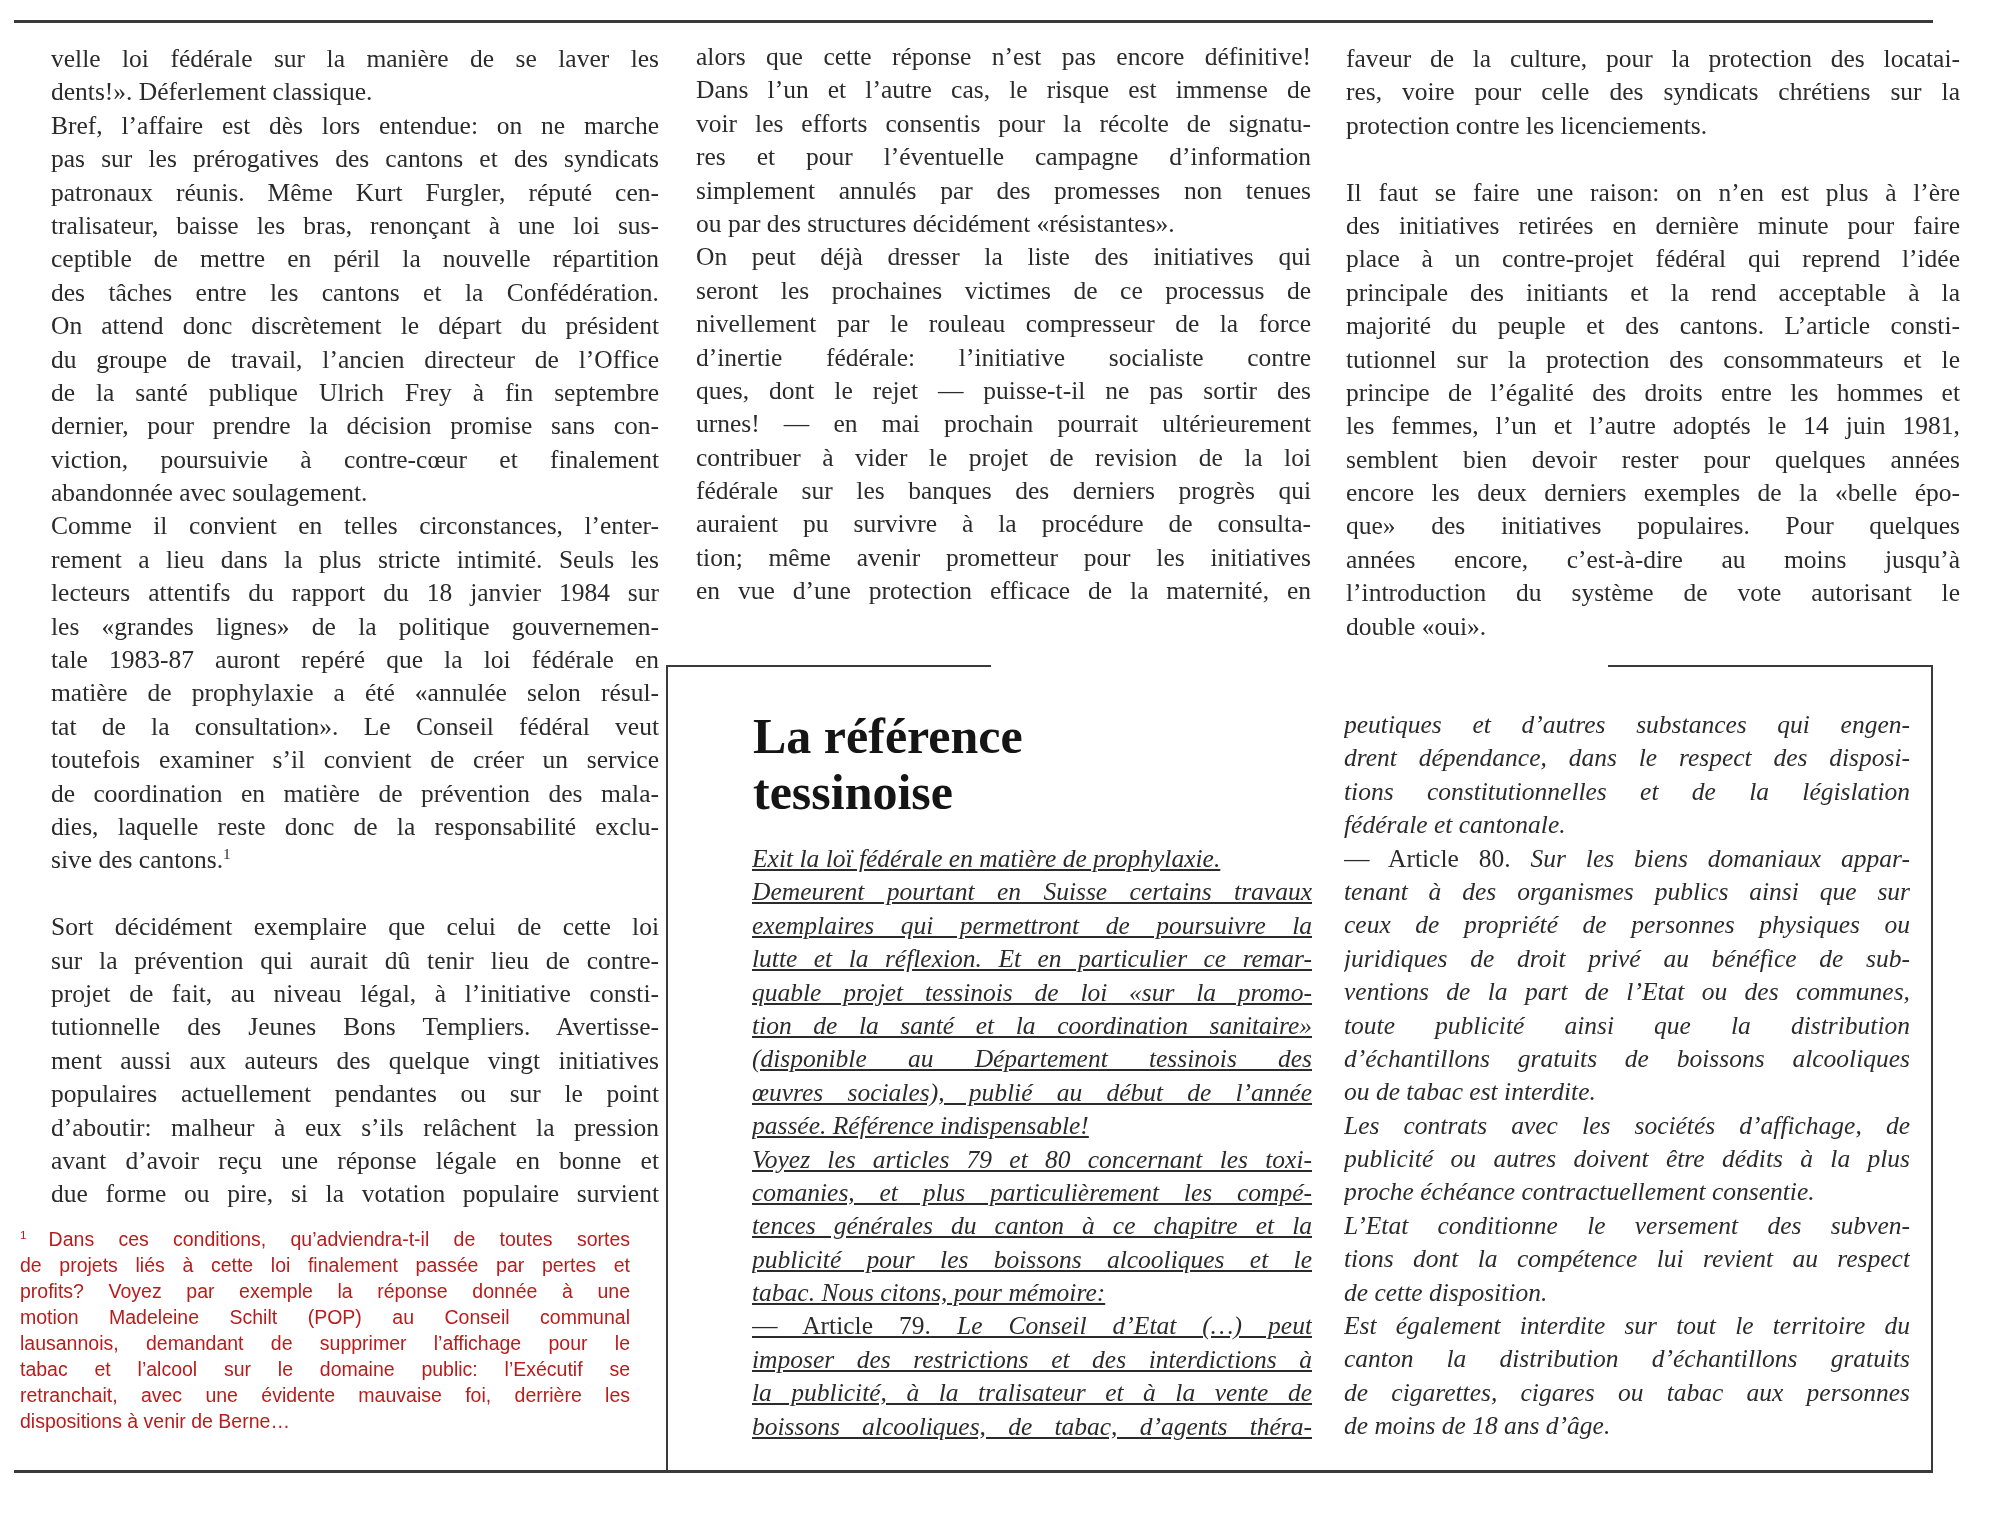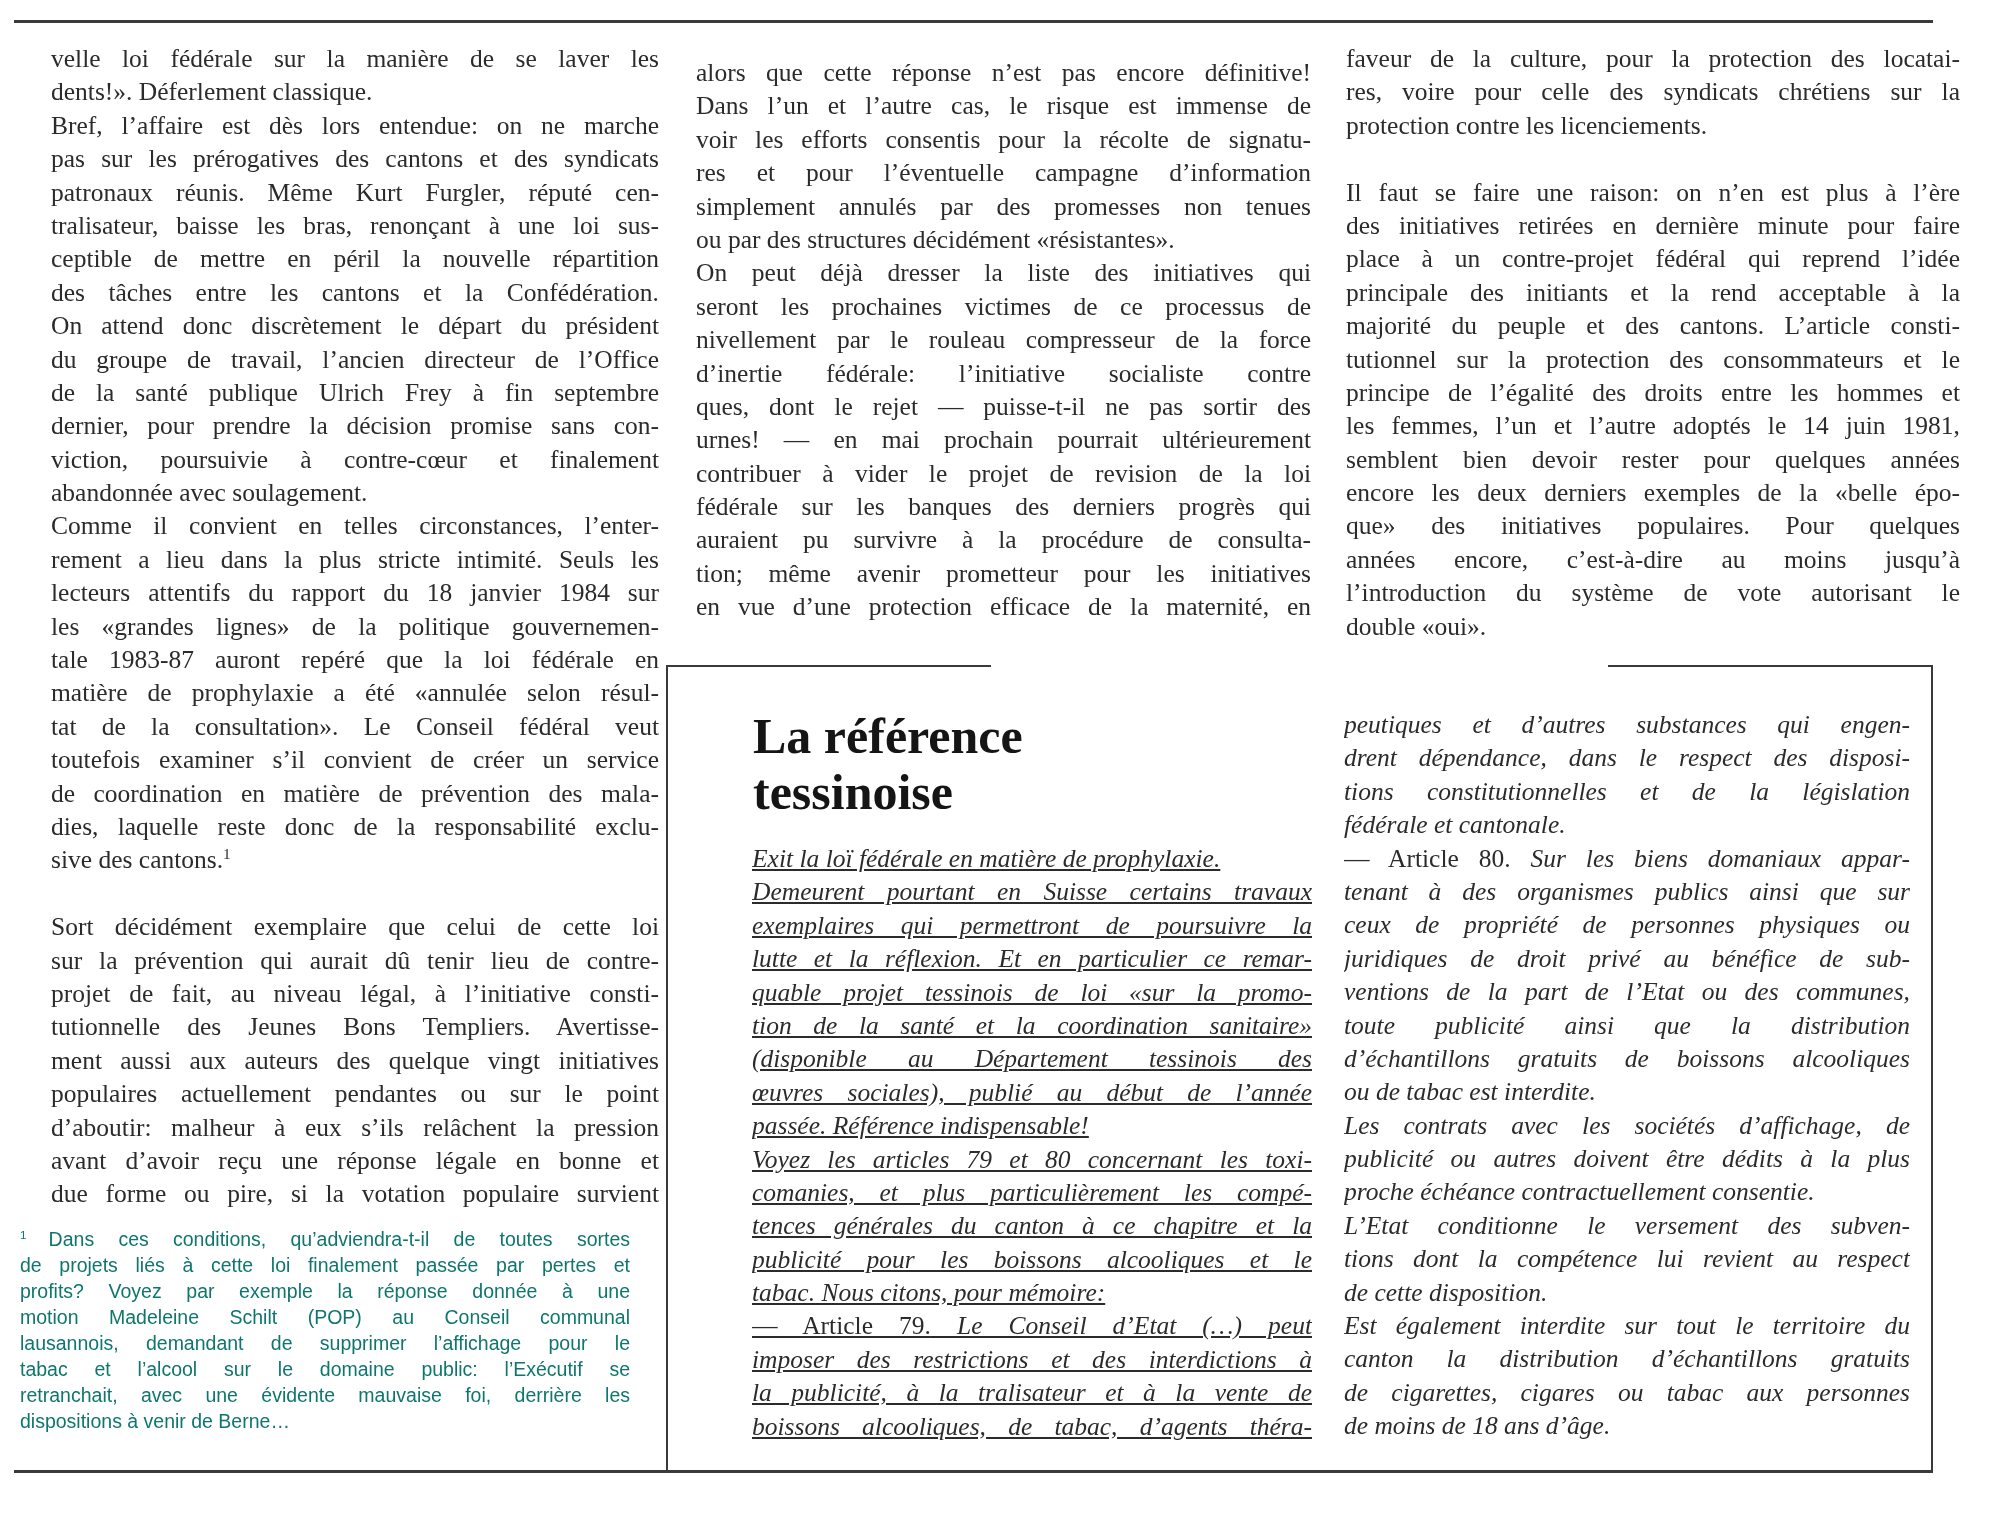--- a/index.html
+++ b/index.html
@@ -6,21 +6,21 @@
   body { width: 2000px; height: 1540px; position: relative; overflow: hidden; color: #2b2b2b; }
   .rule { position: absolute; background: #3a3a3a; }
   .col { position: absolute; font-family: "Liberation Serif", "DejaVu Serif", serif; margin-left: 28px; }
   .line { display: block; height: 33.4px; line-height: 33.4px; font-size: 25.5px; white-space: nowrap; text-align: justify; text-align-last: justify; overflow: hidden; }
   .line.last { text-align-last: left; }
   .gap { display: block; height: 33.4px; }
   .box-col .line { font-style: italic; font-size: 25.5px; }
   .box-col .line .roman { font-style: normal; }
   .title { position: absolute; left: 732px; top: 708px; font-family: "Liberation Serif", "DejaVu Serif", serif; font-weight: bold; font-size: 50px; line-height: 56px; color: #151515; }
   .title span { display: block; margin-left: 21px; }
-  .footnote { position: absolute; left: 20px; top: 1226px; width: 610px; font-family: "Liberation Sans", "DejaVu Sans", sans-serif; color: #0f766e; }
+  .footnote { position: absolute; left: 20px; top: 1226px; width: 610px; font-family: "Liberation Sans", "DejaVu Sans", sans-serif; color: #b91c1c; }
   .footnote .line { font-size: 19.5px; height: 26px; line-height: 26px; }
   sup { font-size: 60%; vertical-align: super; line-height: 0; }
 </style>
 </head>
 <body>
 
 <div class="rule" style="left:14px; top:20px; width:1919px; height:3px;"></div>
 <div class="rule" style="left:14px; top:1470px; width:1919px; height:3px;"></div>
 <div class="rule" style="left:666px; top:665px; width:325px; height:2px;"></div>
 <div class="rule" style="left:1608px; top:665px; width:325px; height:2px;"></div>
@@ -57,21 +57,21 @@
     <span class="line"><span>Sort décidément exemplaire que celui de cette loi</span></span>
     <span class="line"><span>sur la prévention qui aurait dû tenir lieu de contre-</span></span>
     <span class="line"><span>projet de fait, au niveau légal, à l’initiative consti-</span></span>
     <span class="line"><span>tutionnelle des Jeunes Bons Templiers. Avertisse-</span></span>
     <span class="line"><span>ment aussi aux auteurs des quelque vingt initiatives</span></span>
     <span class="line"><span>populaires actuellement pendantes ou sur le point</span></span>
     <span class="line"><span>d’aboutir: malheur à eux s’ils relâchent la pression</span></span>
     <span class="line"><span>avant d’avoir reçu une réponse légale en bonne et</span></span>
     <span class="line"><span>due forme ou pire, si la votation populaire survient</span></span>
   </div>
-<div class="col" style="left:668px; top:56px; width:615px;">
+<div class="col" style="left:668px; top:40px; width:615px;">
     <span class="line"><span>alors que cette réponse n’est pas encore définitive!</span></span>
     <span class="line"><span>Dans l’un et l’autre cas, le risque est immense de</span></span>
     <span class="line"><span>voir les efforts consentis pour la récolte de signatu-</span></span>
     <span class="line"><span>res et pour l’éventuelle campagne d’information</span></span>
     <span class="line"><span>simplement annulés par des promesses non tenues</span></span>
     <span class="line last"><span>ou par des structures décidément «résistantes».</span></span>
     <span class="line"><span>On peut déjà dresser la liste des initiatives qui</span></span>
     <span class="line"><span>seront les prochaines victimes de ce processus de</span></span>
     <span class="line"><span>nivellement par le rouleau compresseur de la force</span></span>
     <span class="line"><span>d’inertie fédérale: l’initiative socialiste contre</span></span>

